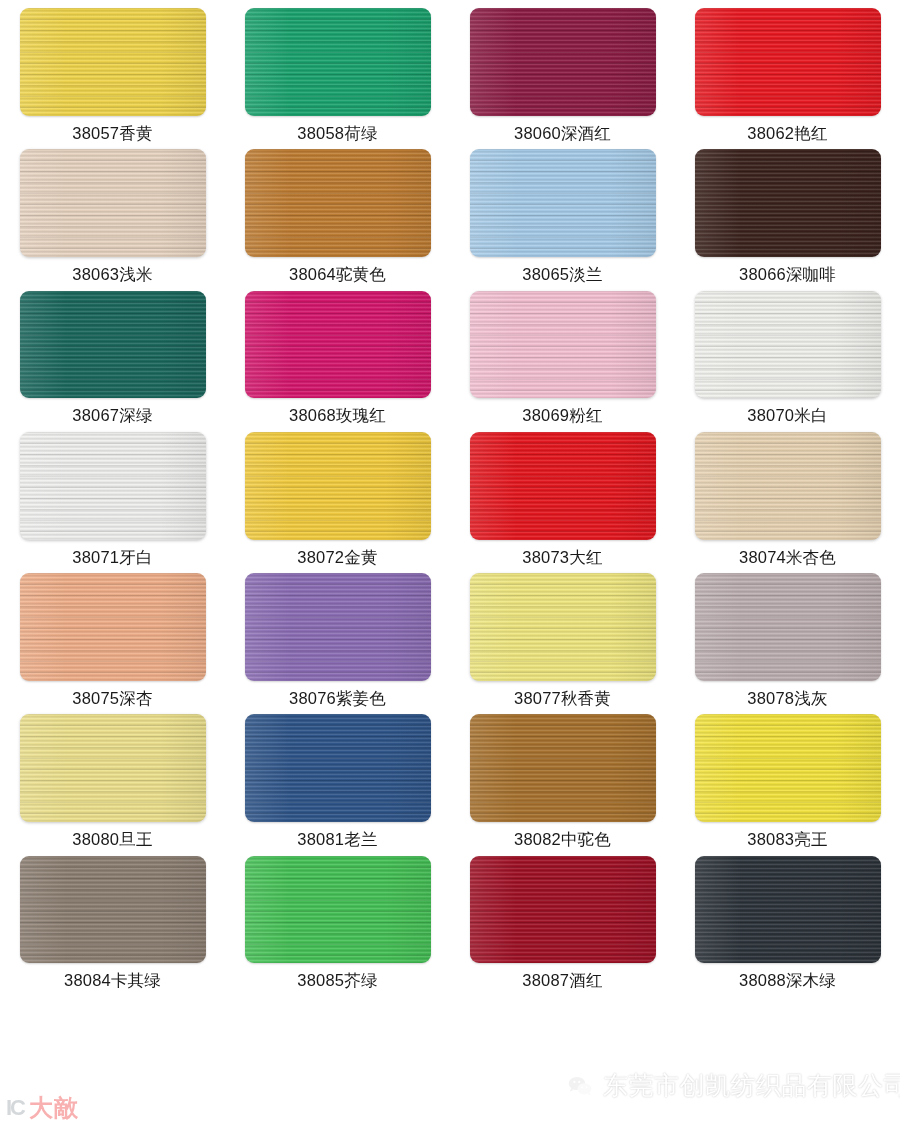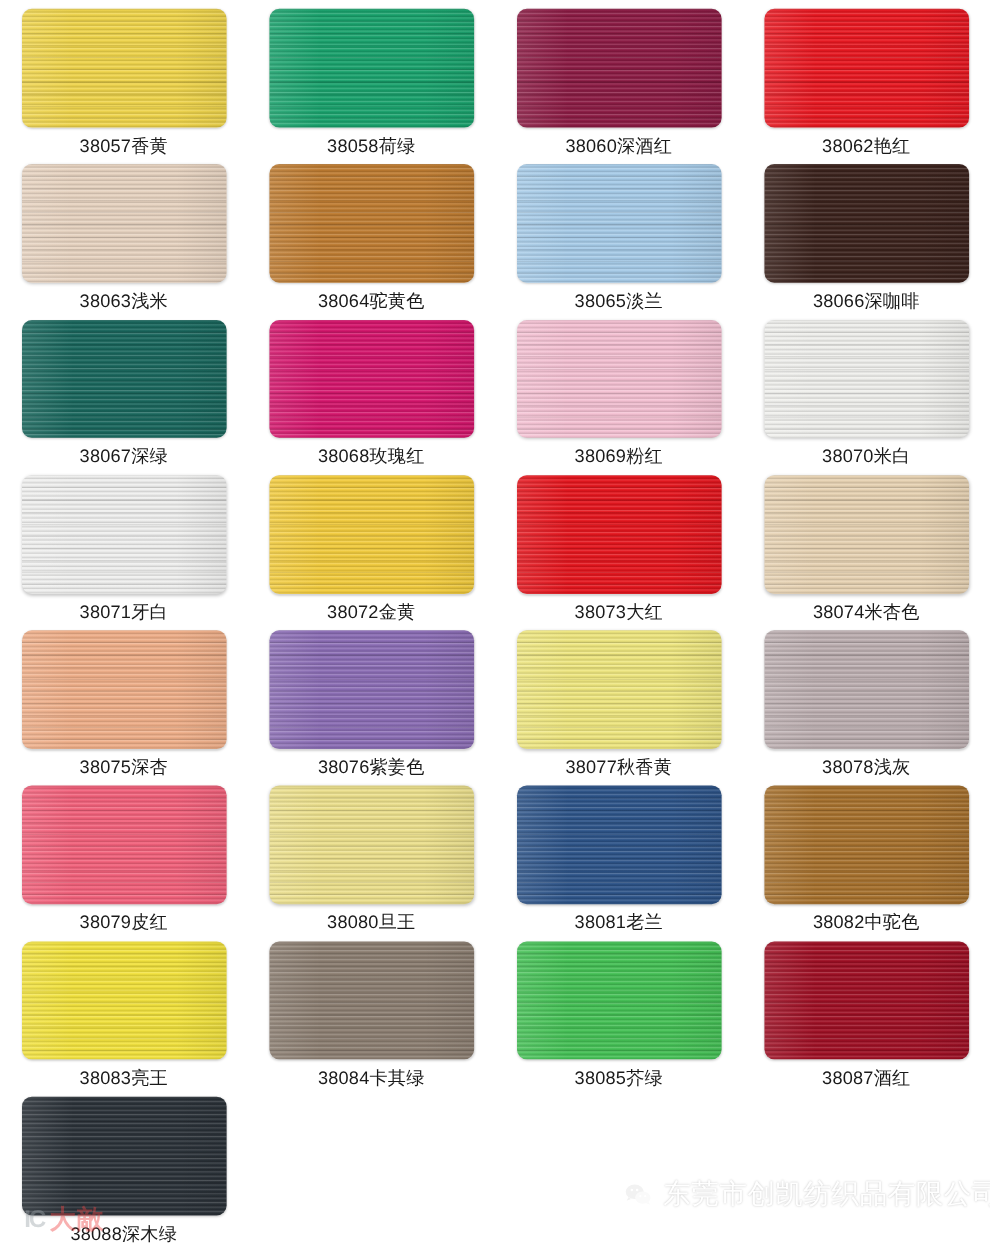--- a/index.html
+++ b/index.html
@@ -83,21 +83,20 @@
     align-items: center;
     gap: 5px;
     opacity: 0.42;
     pointer-events: none;
   }
   #watermark-left .wm-mark {
     font-size: 22px;
     color: #9aa3a8;
     font-weight: bold;
     letter-spacing: -2px;
-    margin-left: 16px;
   }
   #watermark-left .wm-text {
     font-size: 24px;
     color: #ef4444;
     font-weight: bold;
     letter-spacing: 1px;
   }
 
   
   #watermark-company {
@@ -210,24 +209,20 @@
       <div class="label">38076紫姜色</div>
     </div>
 
     <div class="cell">
       <div class="swatch light" style="background-color: rgb(238, 230, 126);"></div>
       <div class="label">38077秋香黄</div>
     </div>
     <div class="cell">
       <div class="swatch" style="background-color: rgb(188, 174, 176);"></div>
       <div class="label">38078浅灰</div>
-    </div>
-    <div class="cell">
-      <div class="swatch" style="background-color: rgb(242, 96, 122);"></div>
-      <div class="label">38079皮红</div>
     </div>
     <div class="cell">
       <div class="swatch light" style="background-color: rgb(236, 224, 140);"></div>
       <div class="label">38080旦王</div>
     </div>
 
     <div class="cell">
       <div class="swatch" style="background-color: rgb(44, 83, 136);"></div>
       <div class="label">38081老兰</div>
     </div>

